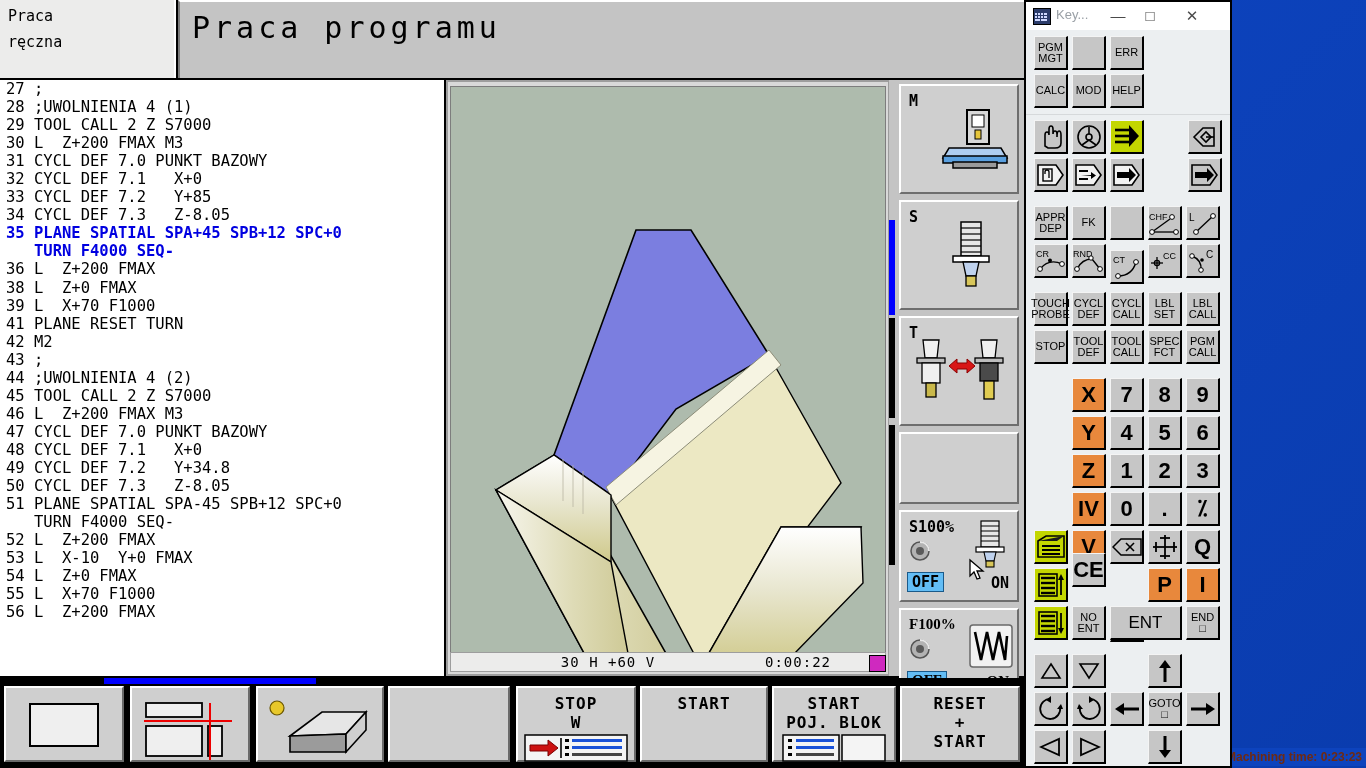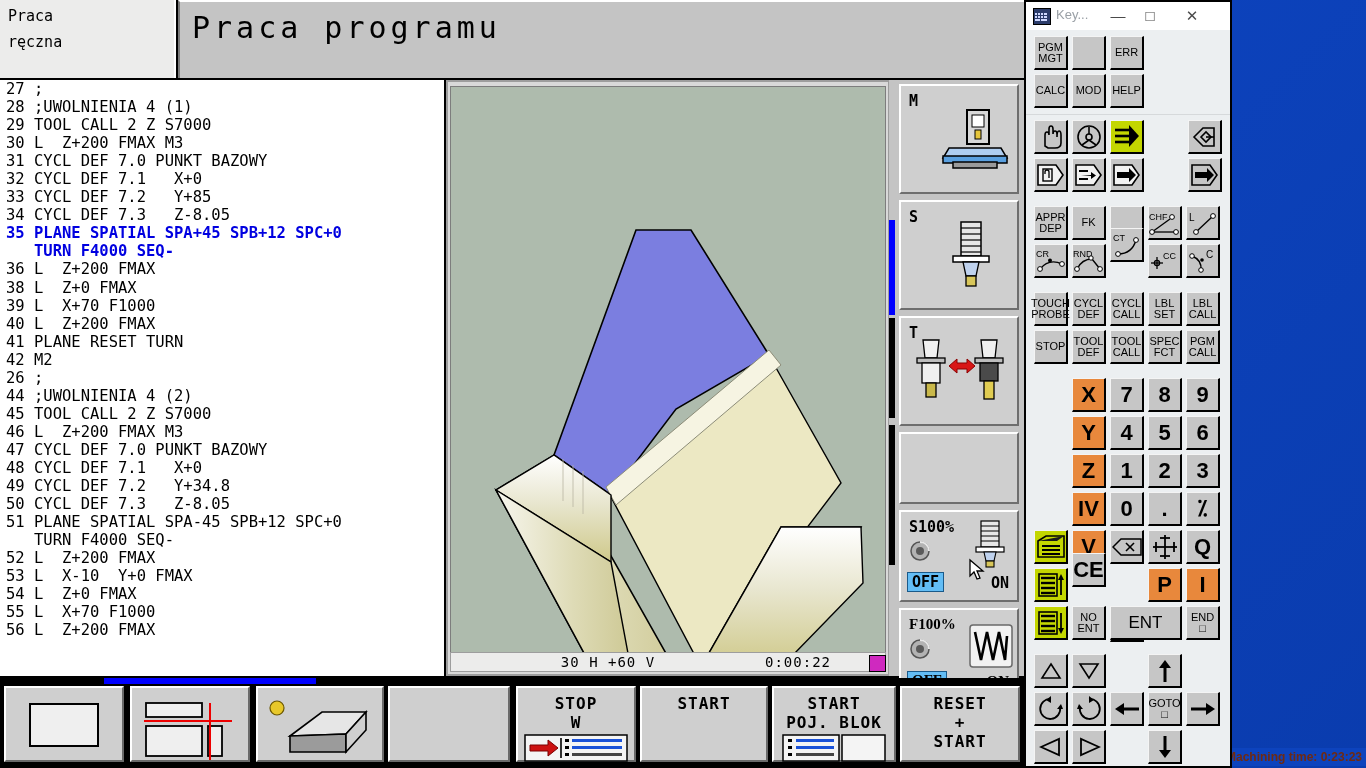--- a/index.html
+++ b/index.html
@@ -119,24 +119,23 @@
       <div class="line">30 L  Z+200 FMAX M3</div>
       <div class="line">31 CYCL DEF 7.0 PUNKT BAZOWY</div>
       <div class="line">32 CYCL DEF 7.1   X+0</div>
       <div class="line">33 CYCL DEF 7.2   Y+85</div>
       <div class="line">34 CYCL DEF 7.3   Z-8.05</div>
       <div class="line hl">35 PLANE SPATIAL SPA+45 SPB+12 SPC+0</div>
       <div class="line hl">   TURN F4000 SEQ-</div>
       <div class="line">36 L  Z+200 FMAX</div>
       <div class="line">38 L  Z+0 FMAX</div>
       <div class="line">39 L  X+70 F1000</div>
-      <div class="line">40 L  Z+200 FMAX</div>
       <div class="line">41 PLANE RESET TURN</div>
       <div class="line">42 M2</div>
-      <div class="line">26 ;</div>
+      <div class="line">43 ;</div>
       <div class="line">44 ;UWOLNIENIA 4 (2)</div>
       <div class="line">45 TOOL CALL 2 Z S7000</div>
       <div class="line">46 L  Z+200 FMAX M3</div>
       <div class="line">47 CYCL DEF 7.0 PUNKT BAZOWY</div>
       <div class="line">48 CYCL DEF 7.1   X+0</div>
       <div class="line">49 CYCL DEF 7.2   Y+34.8</div>
       <div class="line">50 CYCL DEF 7.3   Z-8.05</div>
       <div class="line">51 PLANE SPATIAL SPA-45 SPB+12 SPC+0</div>
       <div class="line">   TURN F4000 SEQ-</div>
       <div class="line">52 L  Z+200 FMAX</div>
@@ -467,21 +466,21 @@
             <circle cx="27" cy="16" r="2.4" fill="#fff" stroke="#000"></circle>
             <circle cx="15" cy="12.5" r="2" fill="#000"></circle>
           </svg></span></div>
       <div class="key" style="left: 46px; top: 214px; width: 34px; height: 34px;"><span><svg width="34" height="26" viewBox="0 0 34 26">
             <text x="1" y="9" font-size="9" font-family="Liberation Sans">RND</text>
             <path d="M5 21 Q10 11 20 11 L28 21" fill="none" stroke="#000" stroke-width="1.4"></path>
             <circle cx="5" cy="21" r="2.4" fill="#fff" stroke="#000"></circle>
             <circle cx="28" cy="21" r="2.4" fill="#fff" stroke="#000"></circle>
             <circle cx="19" cy="10" r="2.2" fill="#fff" stroke="#000"></circle>
           </svg></span></div>
-      <div class="key" style="left: 84px; top: 198px; width: 34px; height: 34px;"><span><svg width="30" height="26" viewBox="0 0 30 26">
+      <div class="key" style="left: 84px; top: 220px; width: 34px; height: 34px;"><span><svg width="30" height="26" viewBox="0 0 30 26">
             <text x="1" y="9" font-size="9" font-family="Liberation Sans">CT</text>
             <path d="M6 22 Q20 22 24 8" fill="none" stroke="#000" stroke-width="1.4"></path>
             <circle cx="6" cy="22" r="2.4" fill="#fff" stroke="#000"></circle>
             <circle cx="24" cy="8" r="2.4" fill="#fff" stroke="#000"></circle>
           </svg></span></div>
       <div class="key" style="left: 122px; top: 214px; width: 34px; height: 34px;"><span><svg width="32" height="26" viewBox="0 0 32 26">
             <text x="14" y="11" font-size="9" font-family="Liberation Sans">CC</text>
             <g stroke="#000" stroke-width="1.3">
               <line x1="8" y1="9" x2="8" y2="21"></line>
               <line x1="2" y1="15" x2="14" y2="15"></line>

